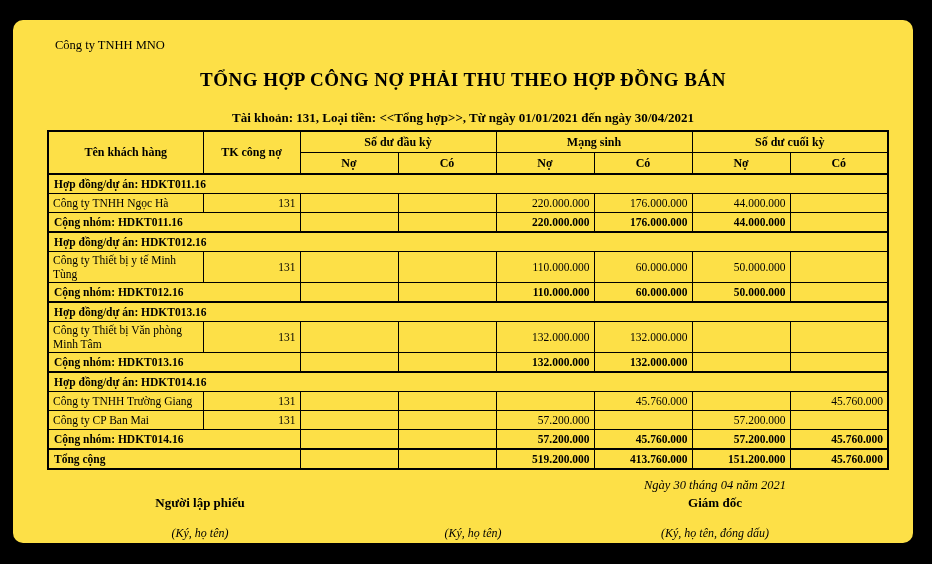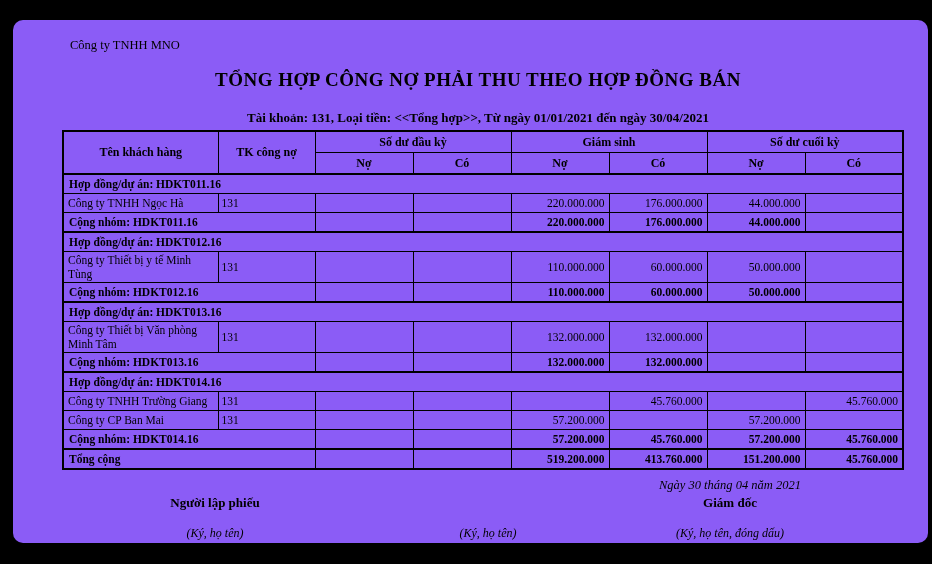--- a/index.html
+++ b/index.html
@@ -3,36 +3,36 @@
 <meta charset="utf-8">
 <style>
   html,body { margin:0; padding:0; }
   body {
     width:932px; height:564px; position:relative;
     background:#000; overflow:hidden;
     font-family:"Liberation Serif", serif; color:#000;
   }
   .page {
     position:absolute; left:13px; top:20px; width:900px; height:523px;
-    background:#8b5cf6; border-radius:10px;padding-left:15px;
+    background:#fde047; border-radius:10px;
   }
   .company { margin:17px 0 0 42px; font-size:12.5px; line-height:16px; }
   .title   { text-align:center; font-weight:bold; font-size:19px; line-height:24px; margin-top:15px; letter-spacing:0.5px; }
   .subtitle{ text-align:center; font-weight:bold; font-size:13px; line-height:17px; margin-top:17px; }
 
   table.report {
     border-collapse:collapse; table-layout:fixed; width:840px;
     margin:4px 0 0 34px; border:2px solid #000;
   }
   th, td { border:1px solid #000; overflow:hidden; }
   thead { border-bottom:2px solid #000;margin-left:20px; }
   thead th { font-size:12px; font-weight:bold; text-align:center; padding:1px 2px; height:18px; }
   td { font-size:11.5px; padding:1px 4px; height:16px; line-height:14px; vertical-align:middle; }
   td.num  { text-align:right; }
-  td.acct { text-align:left; padding-left:3px; }
+  td.acct { text-align:right; padding-left:3px; }
   tr.g-header td { font-weight:bold; border-bottom:1px dotted #777; padding-left:5px; }
   tr.detail td   { border-bottom:1px dotted #777; }
   tr.g-total td  { font-weight:bold; border-top:1px solid #000; border-bottom:2px solid #000; padding-left:5px; }
   tr.grand td    { font-weight:bold; border-top:2px solid #000; padding-left:5px; }
 
   .footer { position:relative; height:92px; }
   .sig { position:absolute; top:6px; text-align:center; }
   .sig-date  { font-style:italic; font-size:12.5px; height:18px; line-height:18px; }
   .sig-title { font-weight:bold; font-size:13px; height:18px; line-height:18px; }
   .sig-note  { font-style:italic; font-size:12px; margin-top:14px; }
@@ -61,21 +61,21 @@
       <col style="width:98px">
         <col style="width:98px">
       <col style="width:98px">
         <col style="width:98px">
     </colgroup>
     <thead>
       <tr>
         <th rowspan="2">Tên khách hàng</th>
         <th rowspan="2">TK công nợ</th>
         <th colspan="2">Số dư đầu kỳ</th>
-        <th colspan="2">Giám sinh</th>
+        <th colspan="2">Mạng sinh</th>
         <th colspan="2">Số dư cuối kỳ</th>
       </tr>
       <tr>
         <th>Nợ</th>
         <th>Có</th>
         <th>Nợ</th>
         <th>Có</th>
         <th>Nợ</th>
         <th>Có</th>
       </tr>

